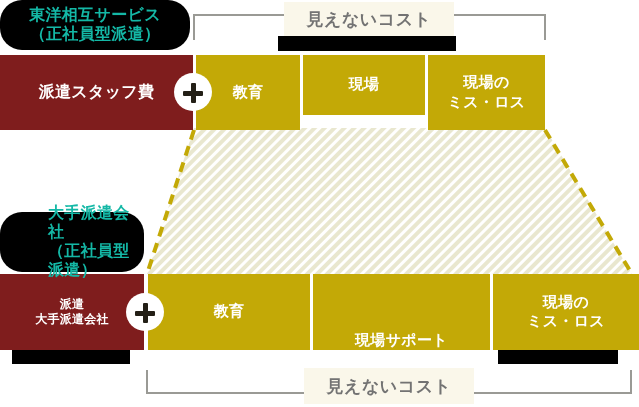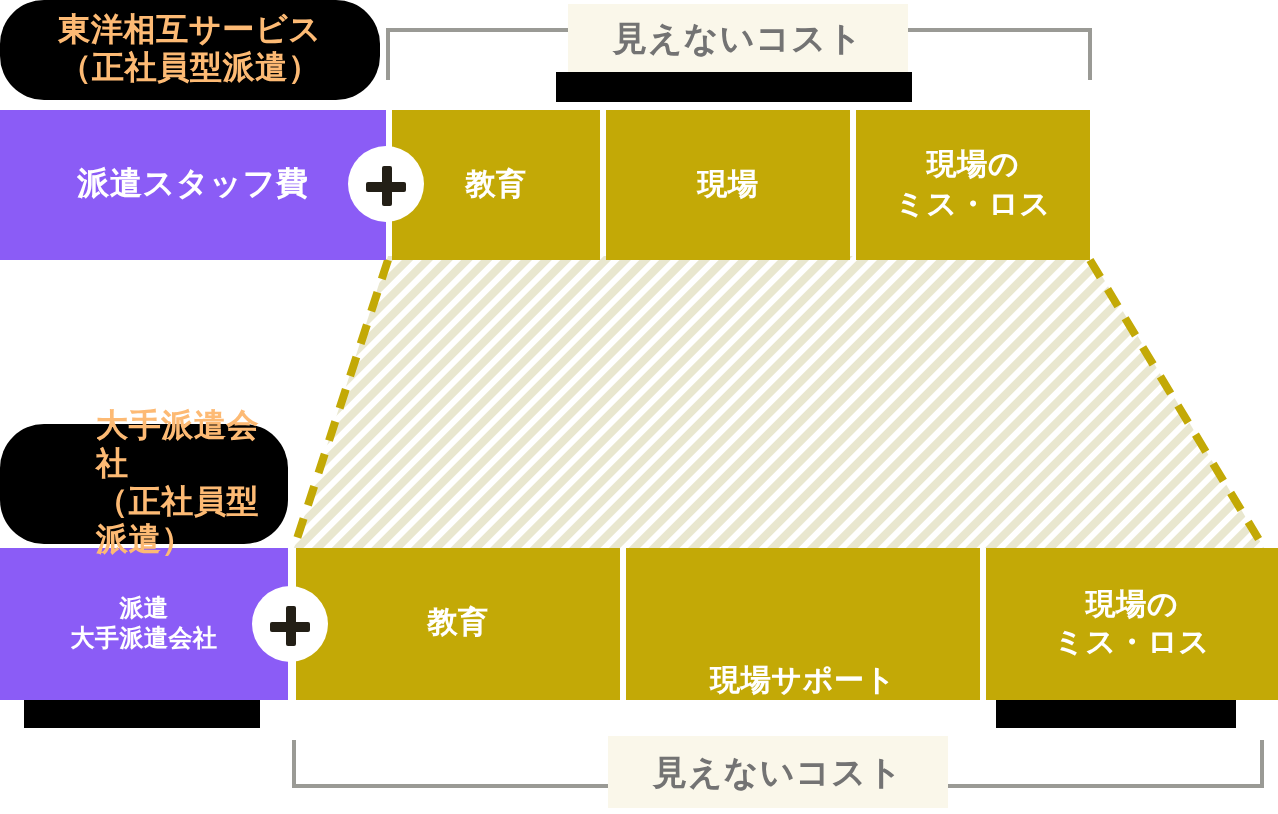--- a/index.html
+++ b/index.html
@@ -10,41 +10,41 @@
     overflow:hidden;
   }
   #stage{position:relative;width:639px;height:407px;}
 
   
   .abs{position:absolute;box-sizing:border-box;}
 
   
   .plate{
     background:#000;
-    color:#fdba74;
+    color:#14b8a6;
     display:flex;
     flex-direction:column;
     align-items:center;
     justify-content:center;
     line-height:1.18;
     letter-spacing:.02em;
     z-index:6;
     border-radius:22px;
   }
   .plate .l1{font-weight:700;}
   .plate .l2{font-weight:700;}
 
   
   .cell{
     display:flex;align-items:center;justify-content:center;
     text-align:center;color:#fff;font-weight:700;
     line-height:1.28;letter-spacing:.02em;
     z-index:4;
   }
-  .green{background:#8b5cf6;}
+  .green{background:#7f1d1d;font-family:Liberation Serif, serif;}
   .gold{background:#C3A906;}
 
   
   .plus{
     border-radius:50%;
     background:#ffffff;
     z-index:8;
     display:flex;align-items:center;justify-content:center;
   }
   .plus .bar-h,.plus .bar-v{position:absolute;background:#231f16;border-radius:1px;}
@@ -106,21 +106,21 @@
   <div class="abs cell green" style="left:0;top:55px;width:193px;height:75px;font-size:16px;">
     <span>派遣スタッフ費</span>
   </div>
 
   <div class="abs cell gold" style="left:196px;top:55px;width:104px;height:75px;font-size:15px;">
     <div>
       <div>教育</div>
     </div>
   </div>
 
-  <div class="abs cell gold" style="left:303px;top:55px;width:122px;height:75px;font-size:15px;">
+  <div class="abs cell gold" style="left:303px;top:55px;width:122px;height:60px;font-size:15px;">
     <div>
       <div>現場</div>
     </div>
   </div>
 
   <div class="abs cell gold" style="left:428px;top:55px;width:117px;height:75px;font-size:15px;">
     <div>
       <div>現場の</div>
       <div>ミス・ロス</div>
     </div>

